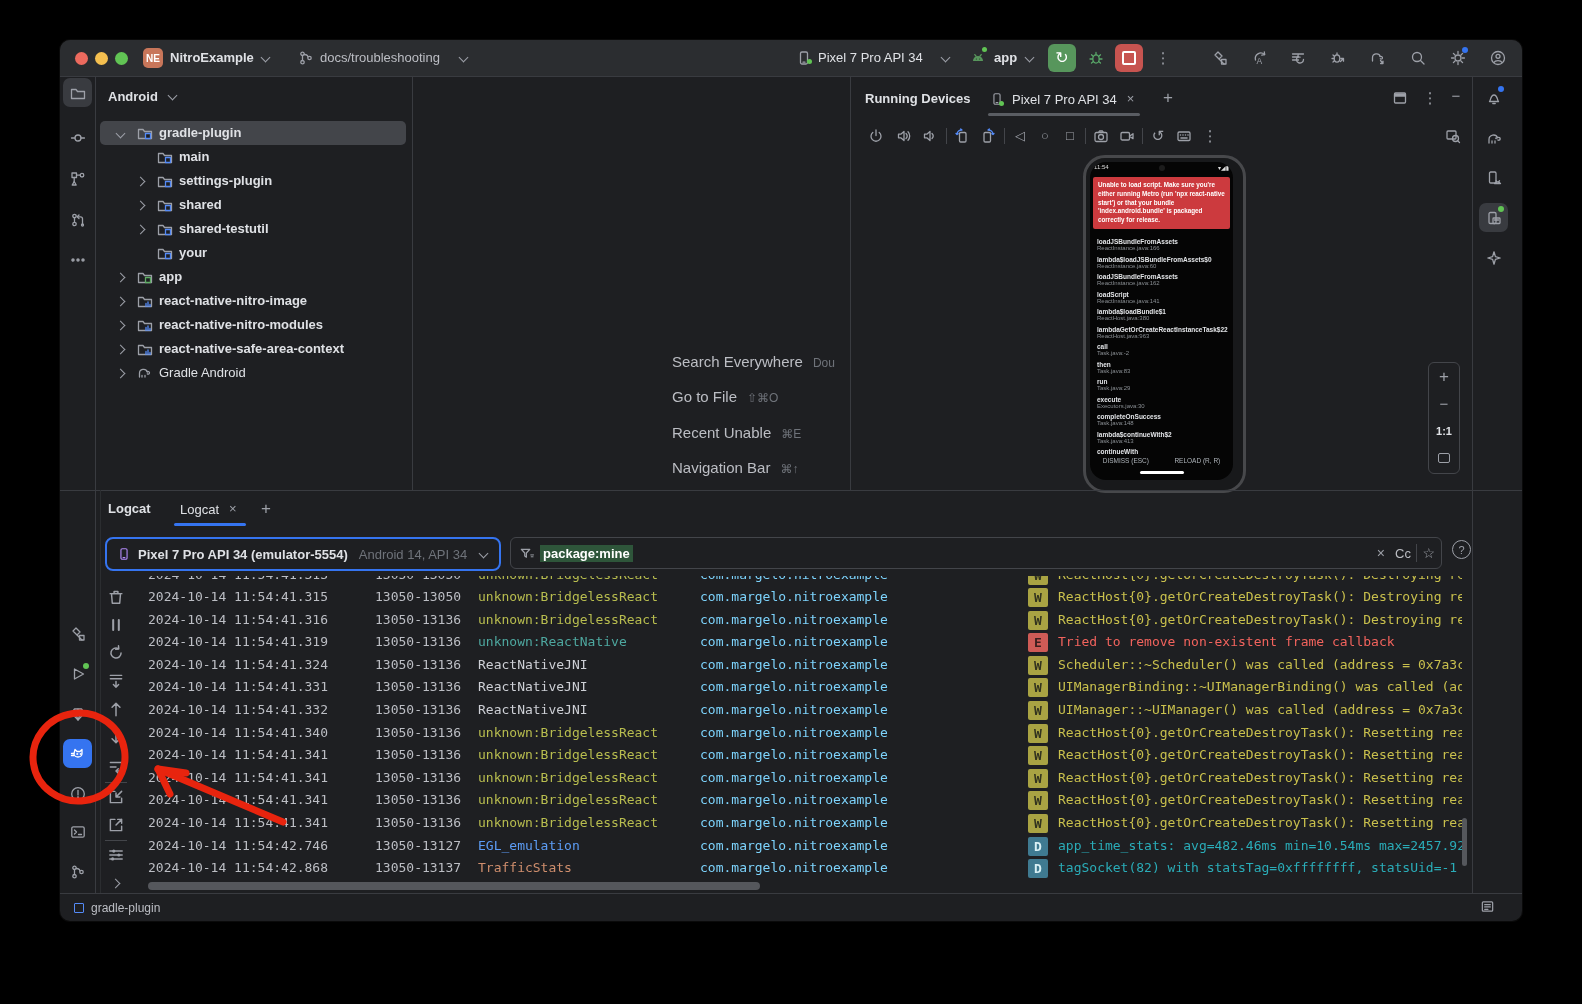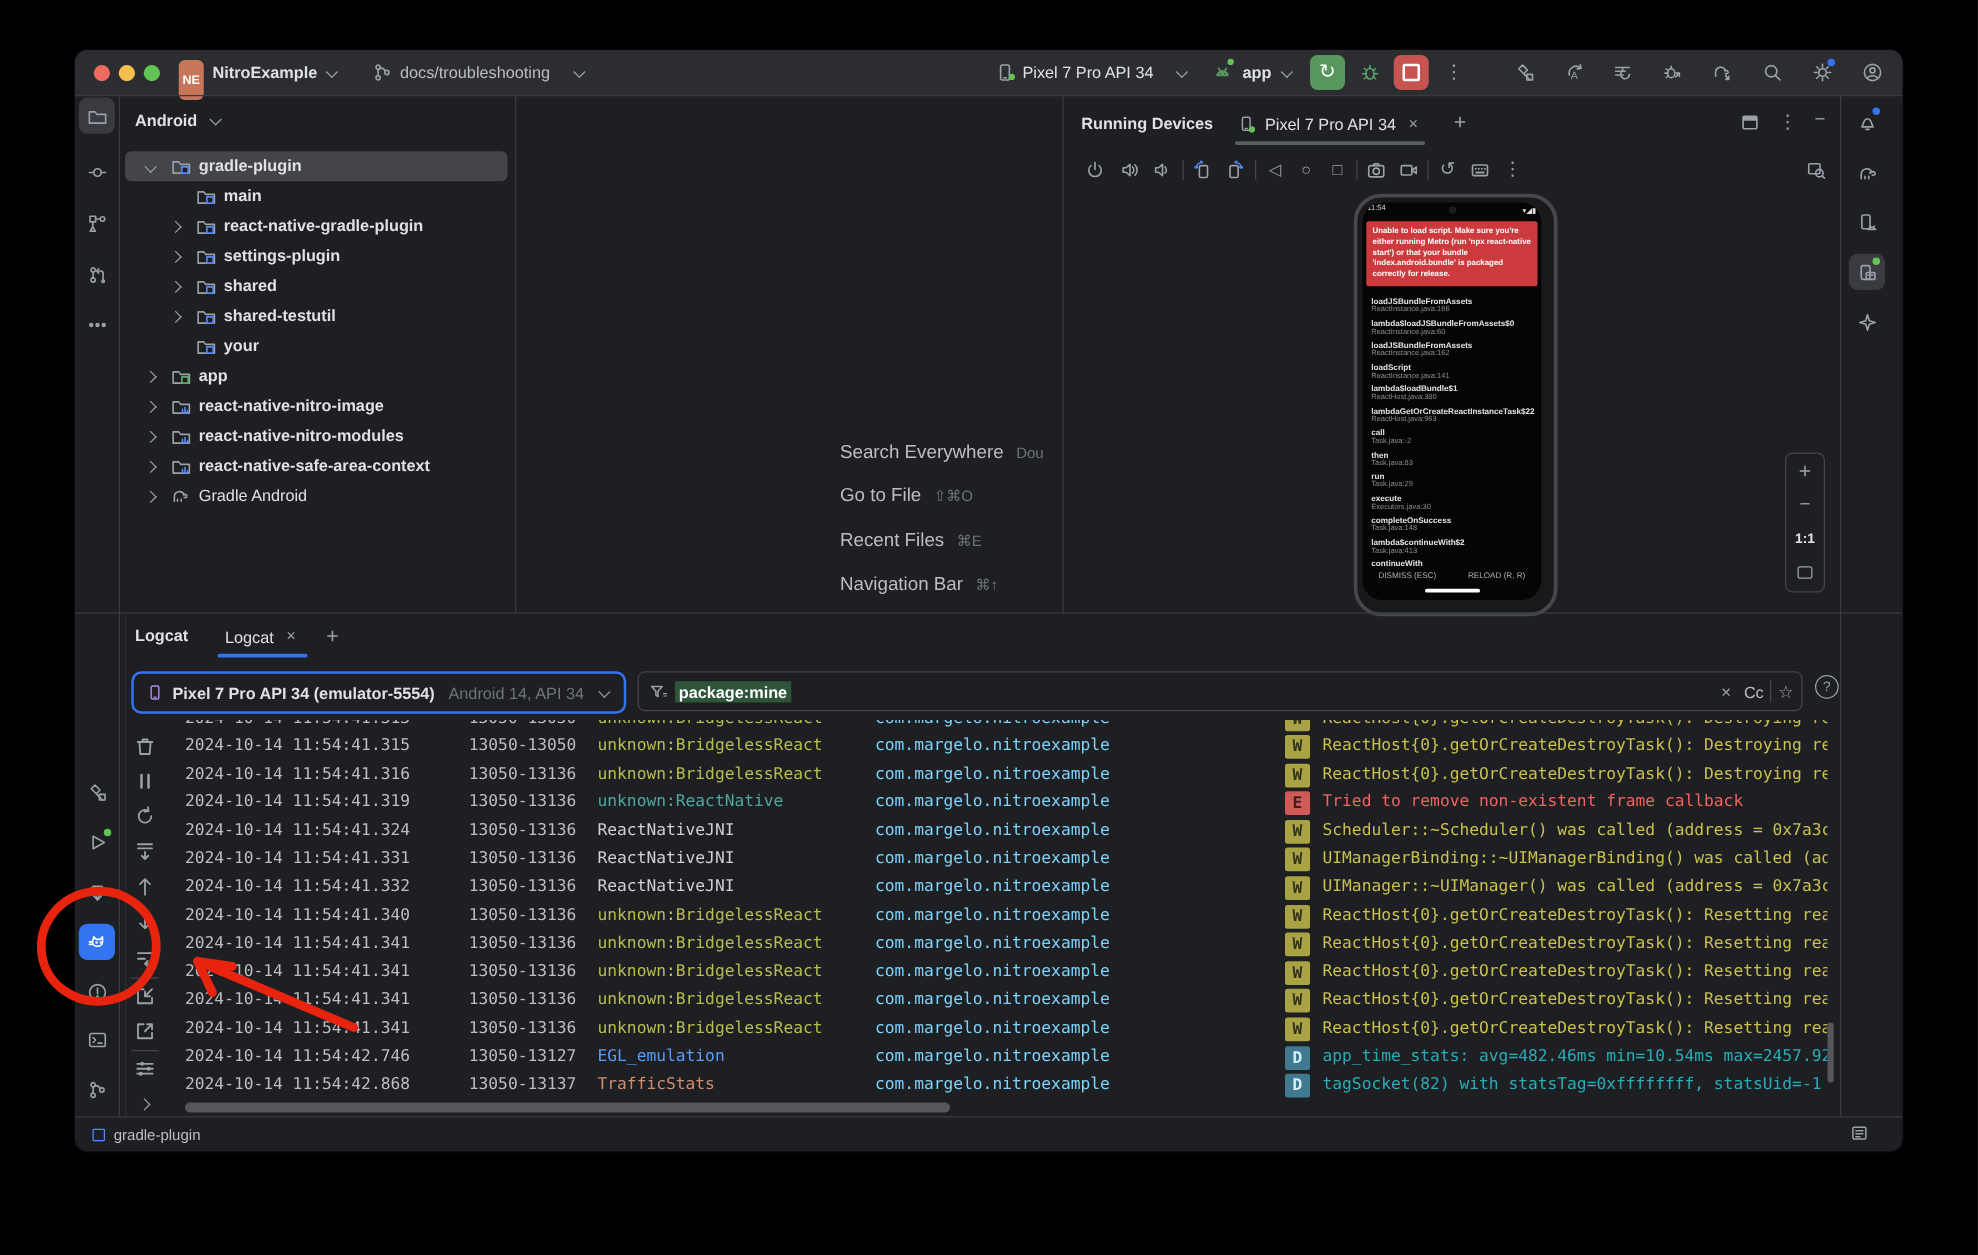--- a/index.html
+++ b/index.html
@@ -297,21 +297,21 @@
       </symbol>
 </defs>
 </svg>
 
 <div id="win">
 
   <div id="titlebar">
     <span class="tl" style="left:15px;background:#ec6a5e"></span>
     <span class="tl" style="left:35px;background:#f4bf4f"></span>
     <span class="tl" style="left:55px;background:#61c454"></span>
-    <span class="abs" style="left:83px;top:8px;width:20px;height:32px;border-radius:5px;background:#c8765a;color:#fff;
+    <span class="abs" style="left:83px;top:8px;width:20px;height:20px;border-radius:5px;background:#c8765a;color:#fff;
           font-size:10px;font-weight:bold;display:flex;align-items:center;justify-content:center">NE</span>
     <span class="tbtxt" style="left:110px">NitroExample</span>
     <span class="chev down abs" style="left:202px;top:14px"></span>
     <svg class="ic abs" style="left:238px;top:10px">
         <use href="#i-branch"></use>
       </svg>
     <span class="tbtxt2" style="left:260px">docs/troubleshooting</span>
     <span class="chev down abs" style="left:400px;top:14px"></span>
 
     <svg class="ic abs" style="left:736px;top:10px">
@@ -450,28 +450,20 @@
           <rect x="8.5" y="8.5" width="5" height="5" fill="#1e1f22" stroke="#548af7"></rect>
         </svg>
         <span class="tlabel" style="left:79px">main</span>
       </div>
       <div class="trow">
         <span class="tchev chev right" style="left:37px"></span>
         <svg class="ic" style="left:57px">
           <path d="M1.5 4.5h4.5l1.5 2h7v7h-13z"></path>
           <rect x="8.5" y="8.5" width="5" height="5" fill="#1e1f22" stroke="#548af7"></rect>
         </svg>
-        <span class="tlabel" style="left:79px">react-native-gradle-plugin</span>
-      </div>
-      <div class="trow">
-        <span class="tchev chev right" style="left:37px"></span>
-        <svg class="ic" style="left:57px">
-          <path d="M1.5 4.5h4.5l1.5 2h7v7h-13z"></path>
-          <rect x="8.5" y="8.5" width="5" height="5" fill="#1e1f22" stroke="#548af7"></rect>
-        </svg>
         <span class="tlabel" style="left:79px">settings-plugin</span>
       </div>
       <div class="trow">
         <span class="tchev chev right" style="left:37px"></span>
         <svg class="ic" style="left:57px">
           <path d="M1.5 4.5h4.5l1.5 2h7v7h-13z"></path>
           <rect x="8.5" y="8.5" width="5" height="5" fill="#1e1f22" stroke="#548af7"></rect>
         </svg>
         <span class="tlabel" style="left:79px">shared</span>
       </div>
@@ -536,21 +528,21 @@
           <path d="M5 12v-1.5M8 12v-1.5"></path>
         </svg>
         <span class="tlabel reg" style="left:59px">Gradle Android</span>
       </div>
     </div>
   <div class="divv" style="left:352px;top:36px;height:414px"></div>
 
   <div id="hints">
       <div class="hintrow" style="top: 313px;"><span class="hl">Search Everywhere</span><span class="hs">Dou</span></div>
       <div class="hintrow" style="top: 348px;"><span class="hl">Go to File</span><span class="hs">⇧⌘O</span></div>
-      <div class="hintrow" style="top: 384px;"><span class="hl">Recent Files</span><span class="hs">⌘E</span></div>
+      <div class="hintrow" style="top: 384px;"><span class="hl">Recent Unable</span><span class="hs">⌘E</span></div>
       <div class="hintrow" style="top: 419px;"><span class="hl">Navigation Bar</span><span class="hs">⌘↑</span></div>
     </div>
   <div class="divv" style="left:790px;top:36px;height:414px"></div>
 
   <span class="paneltitle abs" style="left:805px;top:51px">Running Devices</span>
   <div class="abs" style="left:930px;top:47px;height:24px;display:flex;align-items:center">
     <svg class="ic" style="width:14px;height:14px">
         <use href="#i-phone"></use>
       </svg>
     <span class="abs" style="left:9px;top:14px;width:5px;height:5px;border-radius:50%;background:#61c454"></span>

